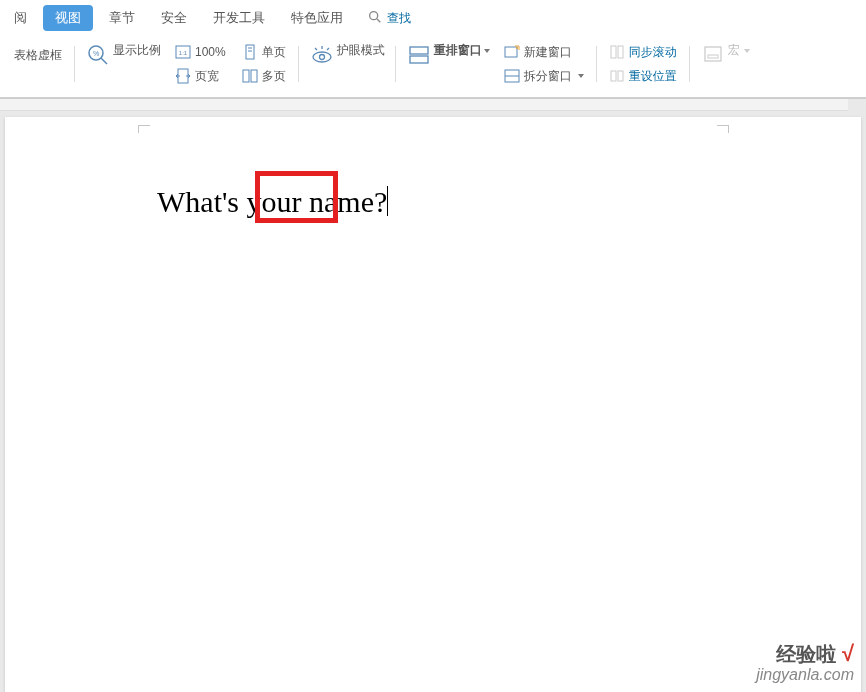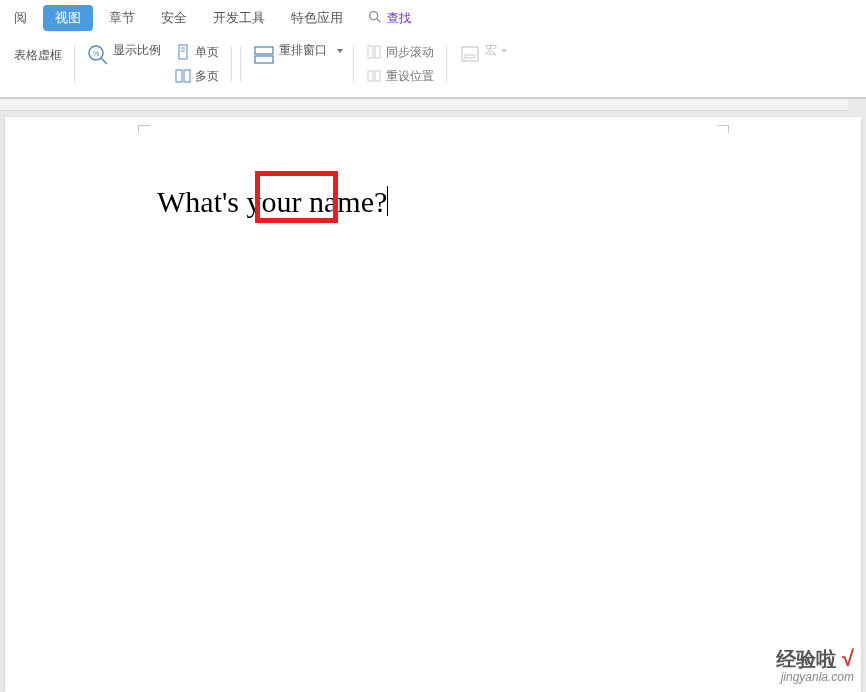--- a/index.html
+++ b/index.html
@@ -34,21 +34,21 @@
       background: #4b9be0;
       color: #fff;
       border-radius: 4px;
       padding: 4px 12px;
     }
     .search-area {
       display: flex;
       align-items: center;
       gap: 4px;
       margin-left: 8px;
-      color: #6d28d9;
+      color: #0369a1;
     }
     .search-icon-svg { width: 16px; height: 16px; }
     .ribbon {
       display: flex;
       align-items: stretch;
       height: 62px;
       padding: 4px 2px 9px 2px;
       border-bottom: 1px solid #d0d0d0;
       background: #fff;
     }
@@ -82,21 +82,21 @@
       display: flex;
       align-items: center;
       gap: 4px;
       height: 22px;
       padding: 0 4px;
       cursor: pointer;
       font-size: 12px;
       color: #555;
       white-space: nowrap;
     }
-    .rb-btn-sm.disabled { color: #737373; font-family: Liberation Serif, serif; }
+    .rb-btn-sm.disabled { color: #0369a1; font-family: Liberation Serif, serif; }
     .rb-btn-sm .sm-icon { width:16px; height:16px; display:flex; align-items:center; justify-content:center;}
     .rb-btn-sm .sm-icon svg { width:16px; height:16px; }
     .chk-row {
       display: flex;
       align-items: center;
       gap: 4px;
       height: 22px;
       padding: 0 4px;
       color: #555;
     }
@@ -166,21 +166,21 @@
     .watermark {
       position: absolute;
       right: 12px;
       bottom: 8px;
       text-align: right;
       line-height: 1.1;
       margin-left: 19px;
     }
     .wm-top { font-size: 20px; font-weight: bold; color: #555; }
     .wm-top .ck { color: #d43a2e; font-size: 22px; }
-    .wm-bottom { font-size: 12px; color: #888; font-style: italic; }
+    .wm-bottom { font-size: 16px; color: #888; font-style: italic; }
   </style>
 </head>
 <body>
 
 <div class="top-area">
   <div class="menu-bar">
     <span class="menu-item">阅</span>
     <span class="menu-item active">视图</span>
     <span class="menu-item">章节</span>
     <span class="menu-item">安全</span>
@@ -216,20 +216,40 @@
       <span class="rb-icon">
         <svg viewBox="0 0 24 24">
             <circle cx="10" cy="10" r="7" fill="none" stroke="#5b8ab8" stroke-width="1.5"></circle>
             <line x1="15" y1="15" x2="21" y2="21" stroke="#5b8ab8" stroke-width="1.5"></line>
             <text x="10" y="13" font-size="7" text-anchor="middle" fill="#5b8ab8">%</text>
           </svg>
       </span>
       <span class="lbl">显示比例</span>
     </div>
 
+    <div class="two-row">
+      <div class="rb-btn-sm">
+        <span class="sm-icon">
+            <svg viewBox="0 0 16 16">
+              <rect x="1" y="2" width="14" height="12" fill="none" stroke="#5b8ab8"></rect>
+              <text x="8" y="11" font-size="6" text-anchor="middle" fill="#5b8ab8">1:1</text>
+            </svg>
+          </span>
+        <span>100%</span>
+      </div>
+      <div class="rb-btn-sm">
+        <span class="sm-icon">
+            <svg viewBox="0 0 16 16">
+              <rect x="3" y="1" width="10" height="14" fill="none" stroke="#5b8ab8"></rect>
+              <path d="M1 8 L5 8 M11 8 L15 8 M1 8 L3 6 M1 8 L3 10 M15 8 L13 6 M15 8 L13 10" stroke="#5b8ab8" fill="none"></path>
+            </svg>
+          </span>
+        <span>页宽</span>
+      </div>
+    </div>
 
     <div class="two-row">
       <div class="rb-btn-sm">
         <span class="sm-icon">
             <svg viewBox="0 0 16 16">
               <rect x="4" y="1" width="8" height="14" fill="none" stroke="#5b8ab8"></rect>
               <line x1="6" y1="4" x2="10" y2="4" stroke="#5b8ab8"></line>
               <line x1="6" y1="7" x2="10" y2="7" stroke="#5b8ab8"></line>
             </svg>
           </span>
@@ -241,36 +261,68 @@
               <rect x="1" y="2" width="6" height="12" fill="none" stroke="#5b8ab8"></rect>
               <rect x="9" y="2" width="6" height="12" fill="none" stroke="#5b8ab8"></rect>
             </svg>
           </span>
         <span>多页</span>
       </div>
     </div>
 
     <div class="v-sep"></div>
 
+    <div class="rb-btn-bg">
+      <span class="rb-icon">
+        <svg viewBox="0 0 24 24">
+            <ellipse cx="12" cy="14" rx="9" ry="5" fill="none" stroke="#5b8ab8" stroke-width="1.3"></ellipse>
+            <circle cx="12" cy="14" r="2.5" fill="none" stroke="#5b8ab8" stroke-width="1.3"></circle>
+            <path d="M12 3 L12 6 M5 5 L7 7 M19 5 L17 7" stroke="#5b8ab8" stroke-width="1.3"></path>
+          </svg>
+      </span>
+      <span class="lbl">护眼模式</span>
+    </div>
 
     <div class="v-sep"></div>
 
     <div class="rb-btn-bg">
       <span class="rb-icon">
         <svg viewBox="0 0 24 24">
             <rect x="3" y="4" width="18" height="7" fill="none" stroke="#5b8ab8" stroke-width="1.3"></rect>
             <rect x="3" y="13" width="18" height="7" fill="none" stroke="#5b8ab8" stroke-width="1.3"></rect>
           </svg>
       </span>
-      <span class="lbl" style="display:flex;align-items:center;gap:8px;">
+      <span class="lbl" style="display:flex;align-items:center;gap:0;font-weight:bold;">
         <span>重排窗口</span>
         <span class="dd-tri"></span>
       </span>
     </div>
 
+    <div class="two-row">
+      <div class="rb-btn-sm">
+        <span class="sm-icon">
+            <svg viewBox="0 0 16 16">
+              <rect x="1" y="3" width="12" height="10" fill="none" stroke="#5b8ab8"></rect>
+              <path d="M11 2 L15 2 L15 6" stroke="#e9a23a" fill="none"></path>
+              <circle cx="13" cy="4" r="1" fill="#e9a23a"></circle>
+            </svg>
+          </span>
+        <span>新建窗口</span>
+      </div>
+      <div class="rb-btn-sm">
+        <span class="sm-icon">
+            <svg viewBox="0 0 16 16">
+              <rect x="1" y="2" width="14" height="12" fill="none" stroke="#5b8ab8"></rect>
+              <line x1="1" y1="8" x2="15" y2="8" stroke="#5b8ab8"></line>
+            </svg>
+          </span>
+        <span>拆分窗口</span>
+        <span class="dd-tri"></span>
+      </div>
+    </div>
 
     <div class="v-sep"></div>
 
 
     <div class="two-row">
       <div class="rb-btn-sm disabled">
         <span class="sm-icon">
             <svg viewBox="0 0 16 16">
               <rect x="2" y="2" width="5" height="12" fill="none" stroke="#ccc"></rect>
               <rect x="9" y="2" width="5" height="12" fill="none" stroke="#ccc"></rect>

